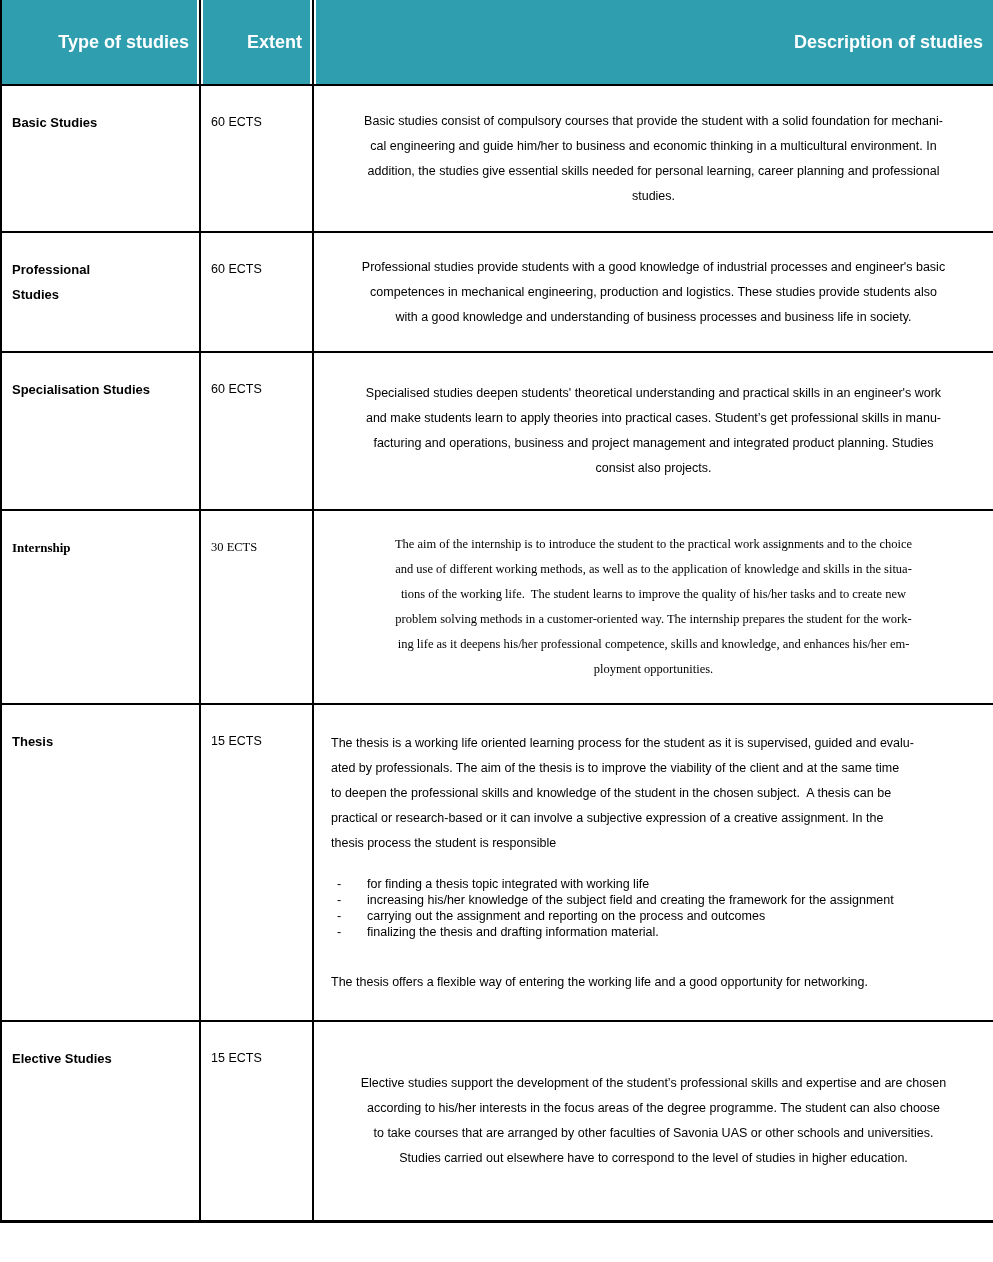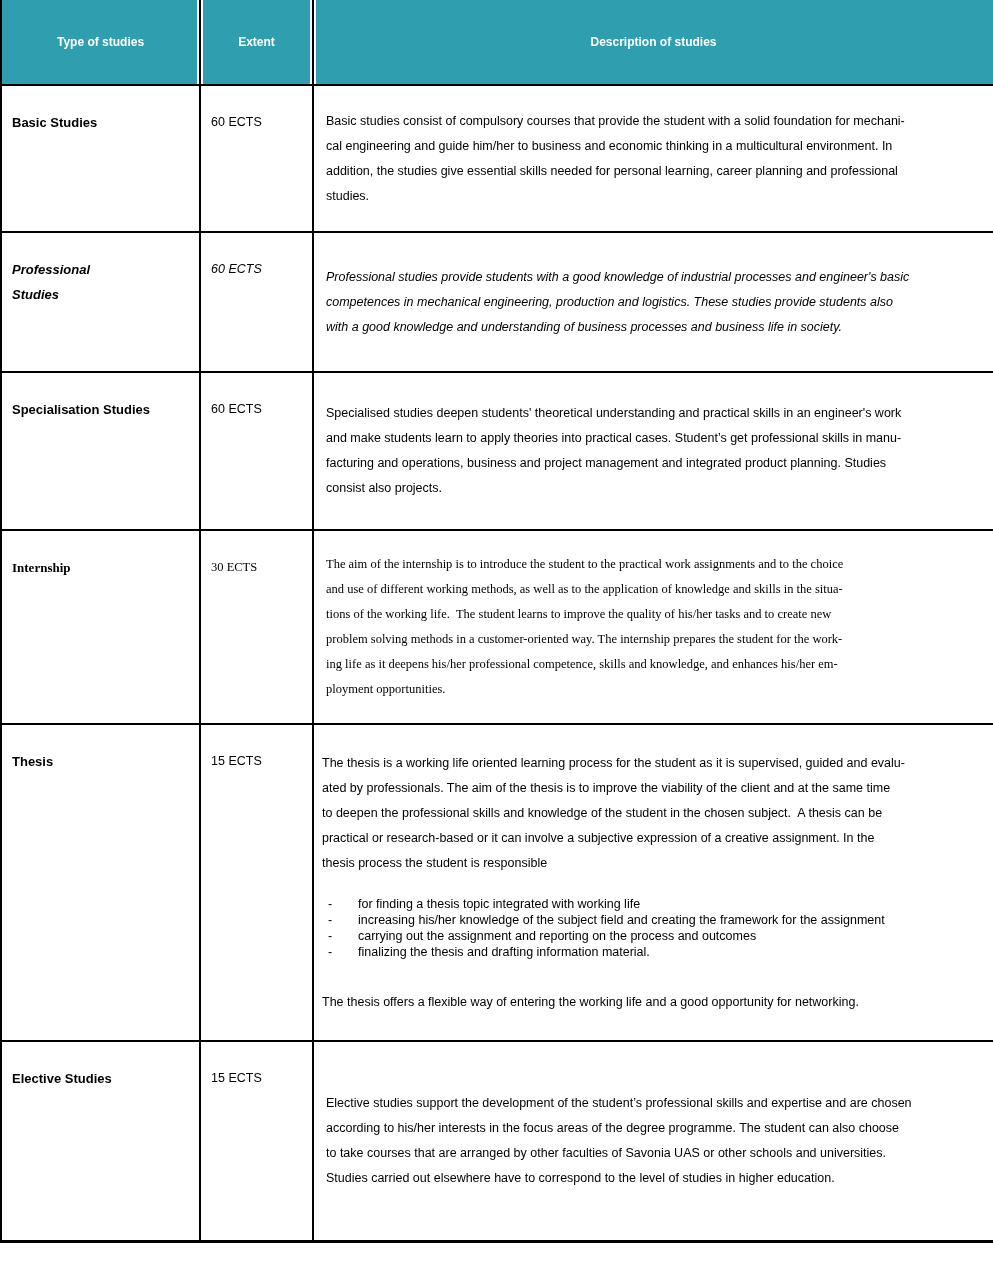--- a/index.html
+++ b/index.html
@@ -13,22 +13,22 @@
     border-right:2px solid #000;
     border-bottom:3px solid #000;
     font-size:12.5px;
   }
 
   
   th {
     background:#2f9fb0;
     color:#ffffff;
     font-weight:bold;
-    font-size:12px;
-    text-align:center;
+    font-size:18px;
+    text-align:right;
     vertical-align:middle;
     padding:0 10px;
     border-bottom:2px solid #000;
   }
   th.th-first { box-shadow: inset -2px 0 0 #fff; }
   th.th-mid   { border-left:2px solid #000; box-shadow: inset 2px 0 0 #fff, inset -2px 0 0 #fff; }
   th.th-last  { border-left:2px solid #000; box-shadow: inset 2px 0 0 #fff; }
 
   
   td { border:2px solid #000; vertical-align:top; }
@@ -43,33 +43,34 @@
   }
   td.extent {
     padding:24px 10px 8px 10px;
     line-height:25px;
   }
   td.desc {
     vertical-align:middle;
     padding:6px 12px;
     line-height:25px;
     white-space:pre-wrap;
+    text-align:center;
   }
-  td.desc-complex { vertical-align:middle; padding:6px 8px;margin-top:32px; }
+  td.desc-complex { vertical-align:middle; padding:6px 17px;margin-top:32px; }
   td.desc-complex .para  { line-height:25px; white-space:pre-wrap; }
   td.desc-complex .bullets { margin-top:20px; line-height:16px; }
   td.desc-complex .bullet { display:flex; padding-left:6px; }
   td.desc-complex .bullet-dash { flex:0 0 30px; width:30px; }
   td.desc-complex .bullet-text { flex:1 1 auto; white-space:pre-wrap; }
   td.desc-complex .para2 { margin-top:30px; line-height:25px; white-space:pre-wrap; }
 
   
   tr.r-header { height:85px; }
   tr.r-basic { height:147px; }
-  tr.r-professional { height:140px;font-style:italic; }
+  tr.r-professional { height:120px; }
   tr.r-specialisation { height:158px; }
   tr.r-internship { height:194px;font-family:Liberation Serif, serif; }
   tr.r-thesis { height:317px; }
   tr.r-elective { height:200px; }
   tr.r-total { height:69px; }
 </style>
 </head>
 <body>
 
 <table class="studies">

